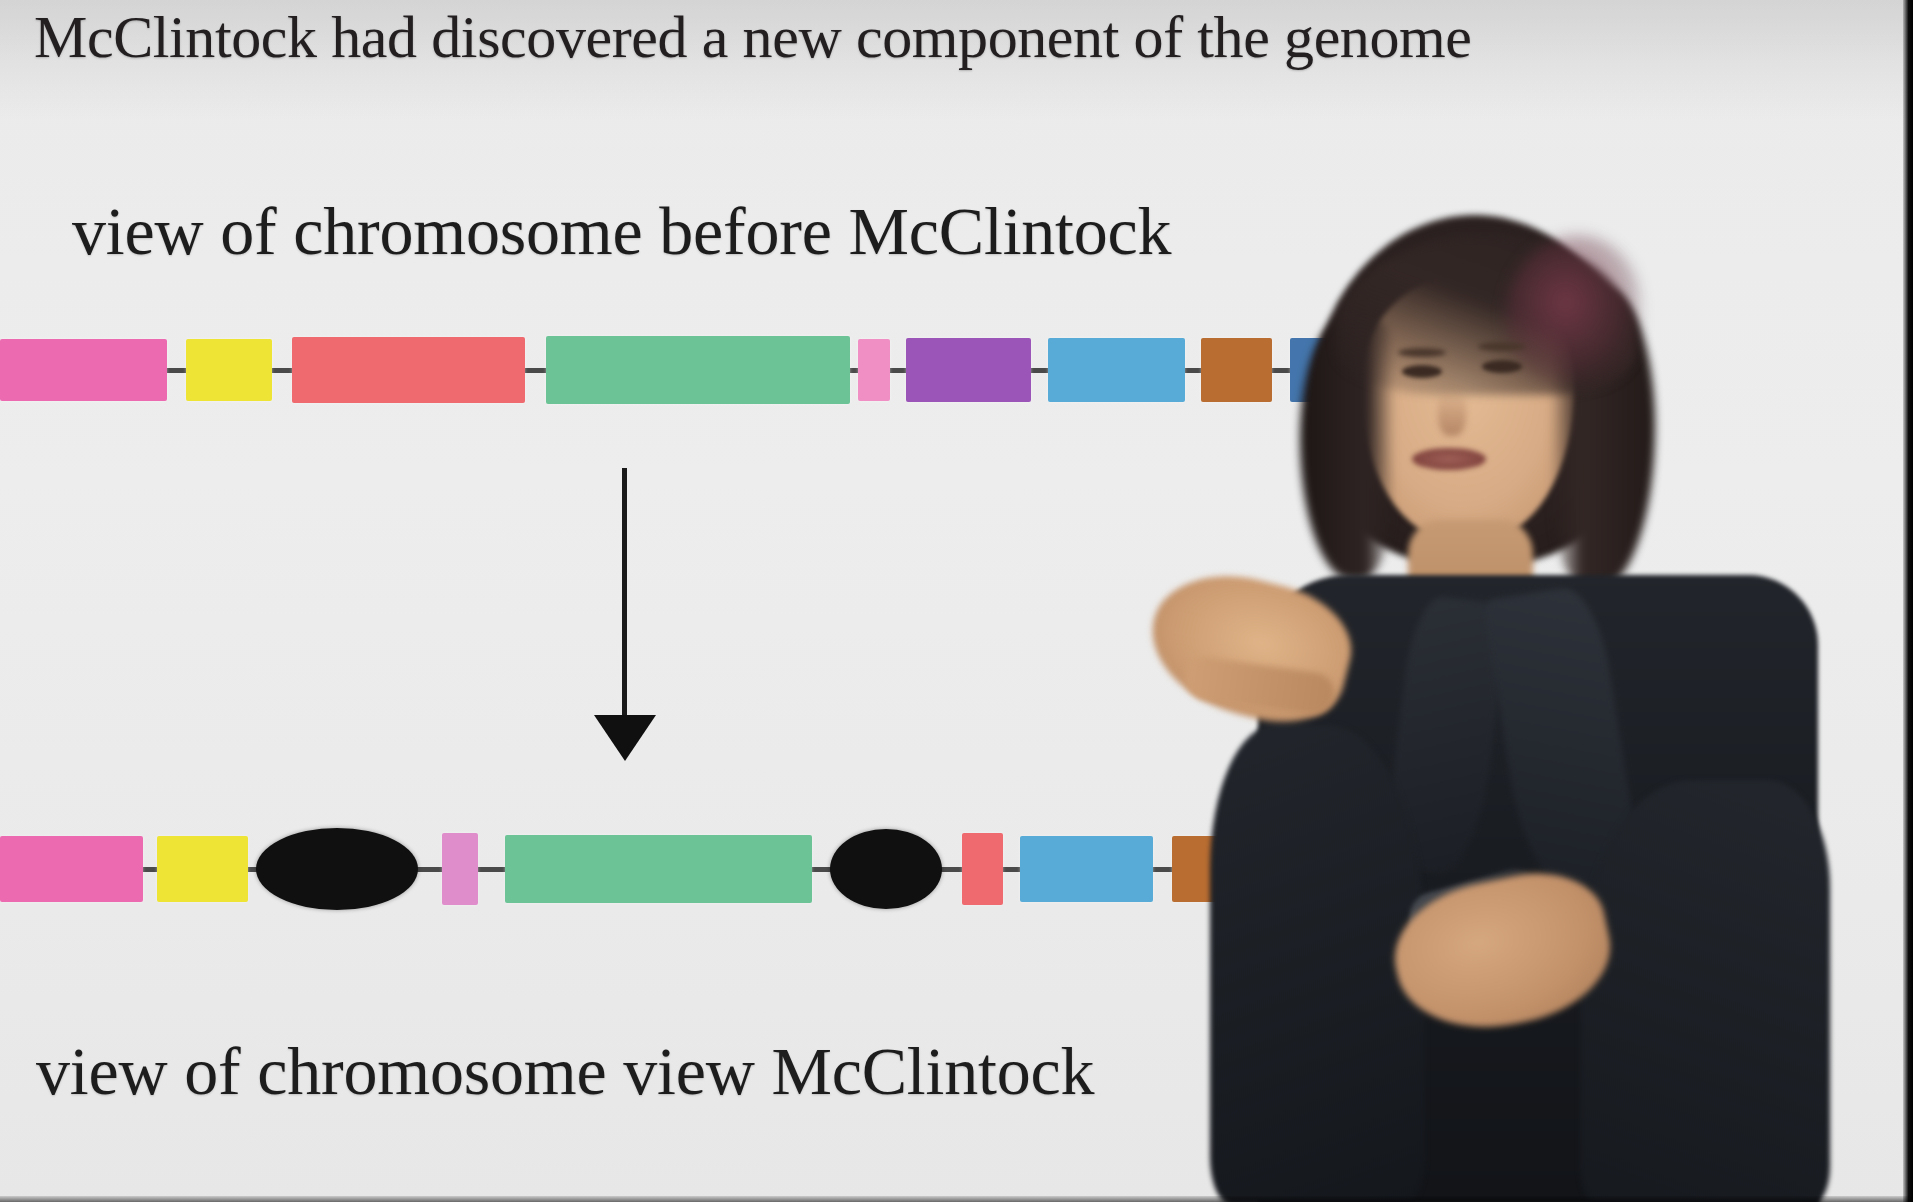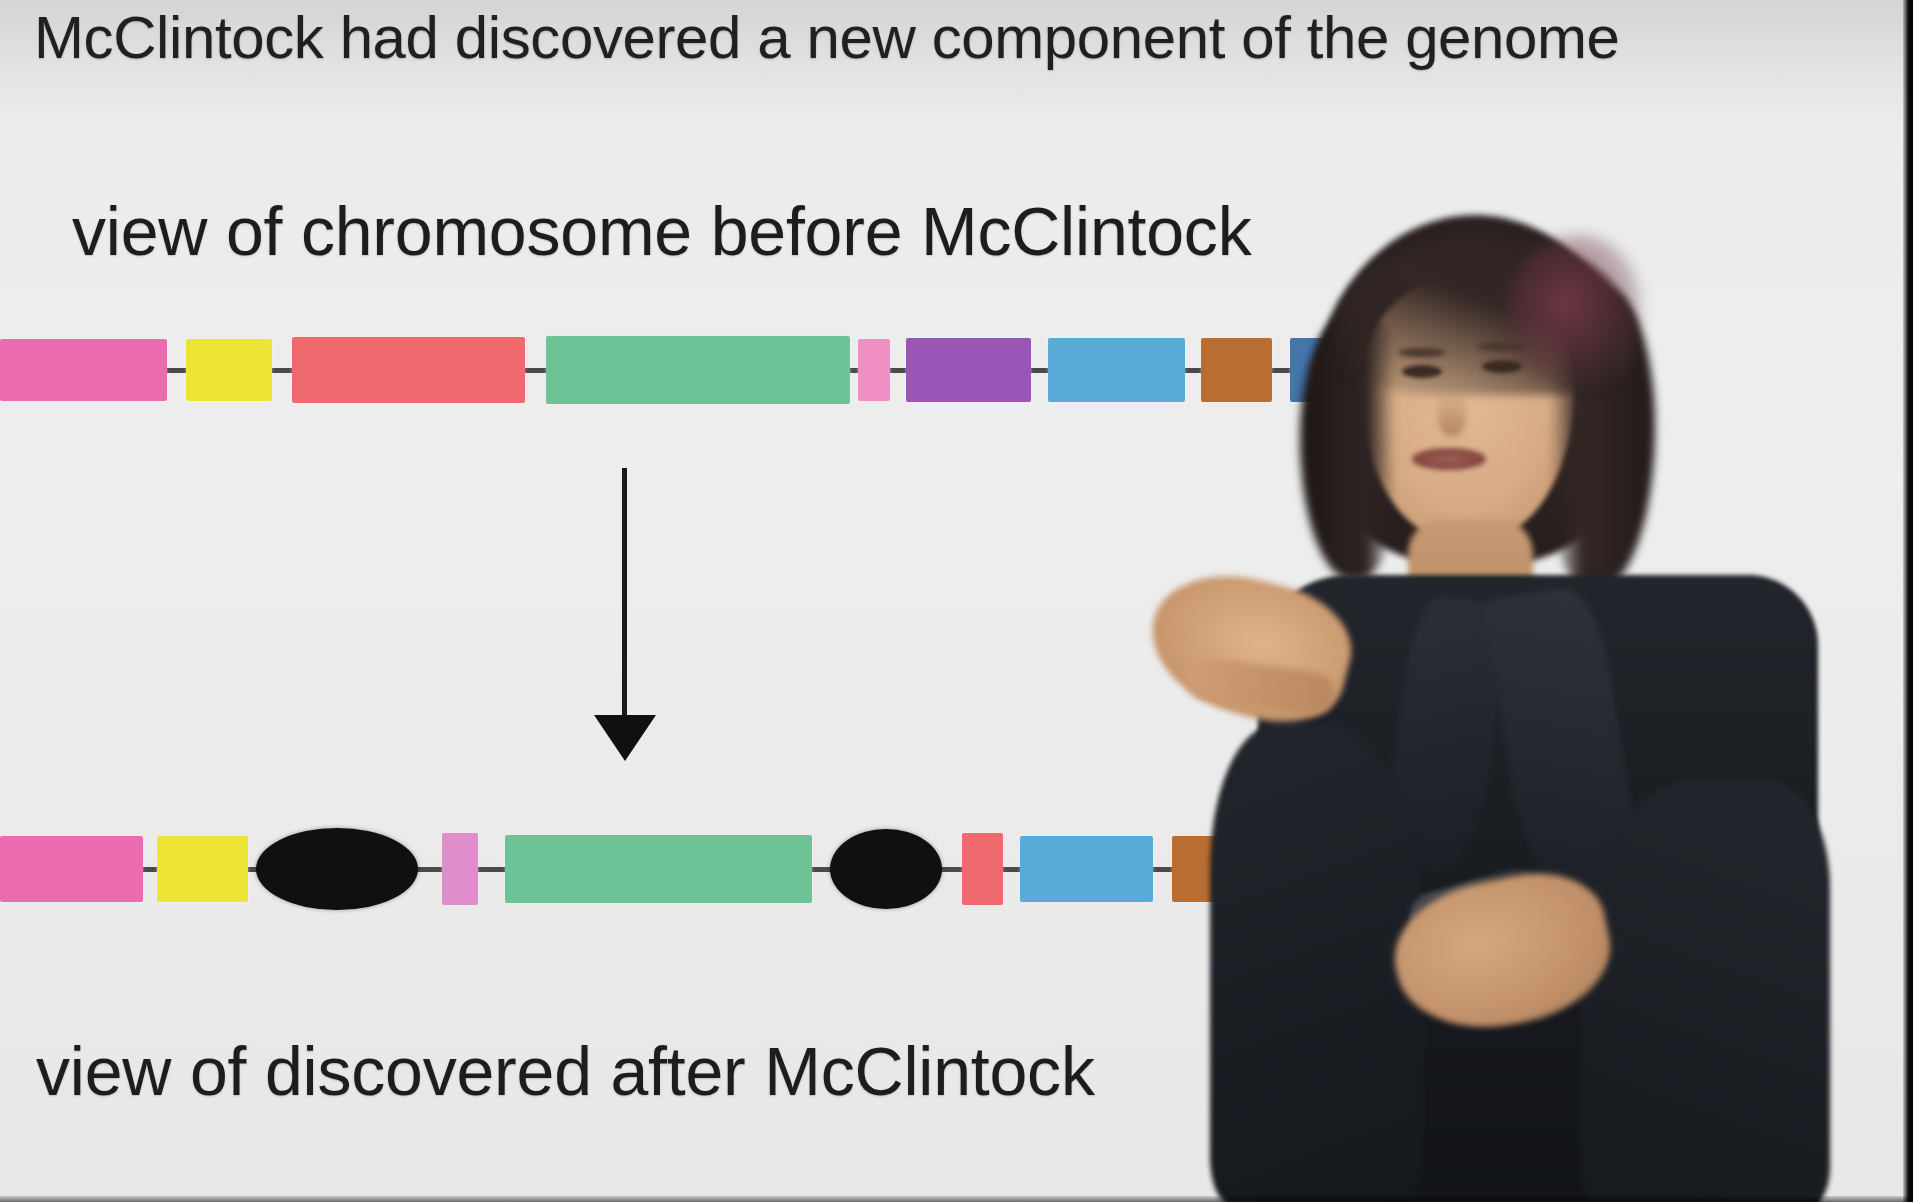--- a/index.html
+++ b/index.html
@@ -6,21 +6,21 @@
   html, body {
     margin: 0;
     padding: 0;
     background: #000;
   }
   #stage {
     position: relative;
     width: 1913px;
     height: 1202px;
     overflow: hidden;
-    font-family: Liberation Sans, sans-serif;
+    font-family: Liberation Serif, serif;
     background: #ebebeb;
     text-align: center;
   }
 
   
   .slide-bg {
     position: absolute;
     inset: 0;
     background:
       linear-gradient(180deg, #e3e3e3 0%, #ebebeb 5%, #ededed 40%, #eaeaea 75%, #e7e7e7 100%);
@@ -261,21 +261,21 @@
       <div class="gene" style="left: 157px; top: 0px; width: 91px; height: 66px; background: rgb(238, 228, 53);"></div>
       <div class="te" style="left: 256px; top: 0px; width: 162px; height: 82px; background: rgb(16, 16, 16);"></div>
       <div class="gene" style="left: 442px; top: 0px; width: 36px; height: 72px; background: rgb(224, 141, 203);"></div>
       <div class="gene" style="left: 505px; top: 0px; width: 307px; height: 68px; background: rgb(108, 196, 150);"></div>
       <div class="te" style="left: 830px; top: 0px; width: 112px; height: 80px; background: rgb(16, 16, 16);"></div>
       <div class="gene" style="left: 962px; top: 0px; width: 41px; height: 72px; background: rgb(239, 106, 110);"></div>
       <div class="gene" style="left: 1020px; top: 0px; width: 133px; height: 66px; background: rgb(88, 171, 214);"></div>
       <div class="gene" style="left: 1172px; top: 0px; width: 71px; height: 66px; background: rgb(185, 109, 49);"></div>
     </div>
 
-  <div class="caption caption-after">view of discovered after McClintock</div>
+  <div class="caption caption-after">view of chromosome view McClintock</div>
 
   <div class="speaker">
     <div class="sp hair-back"></div>
     <div class="sp face"></div>
     <div class="sp hair-side-l"></div>
     <div class="sp hair-side-r"></div>
     <div class="sp hair-fringe"></div>
     <div class="sp hair-highlight"></div>
     <div class="sp brow-l"></div>
     <div class="sp brow-r"></div>

